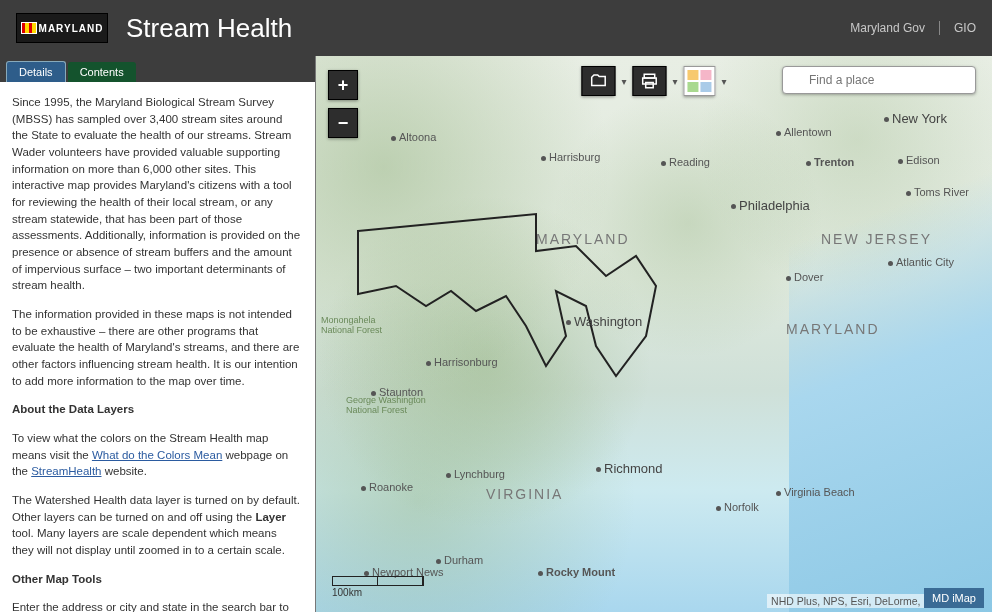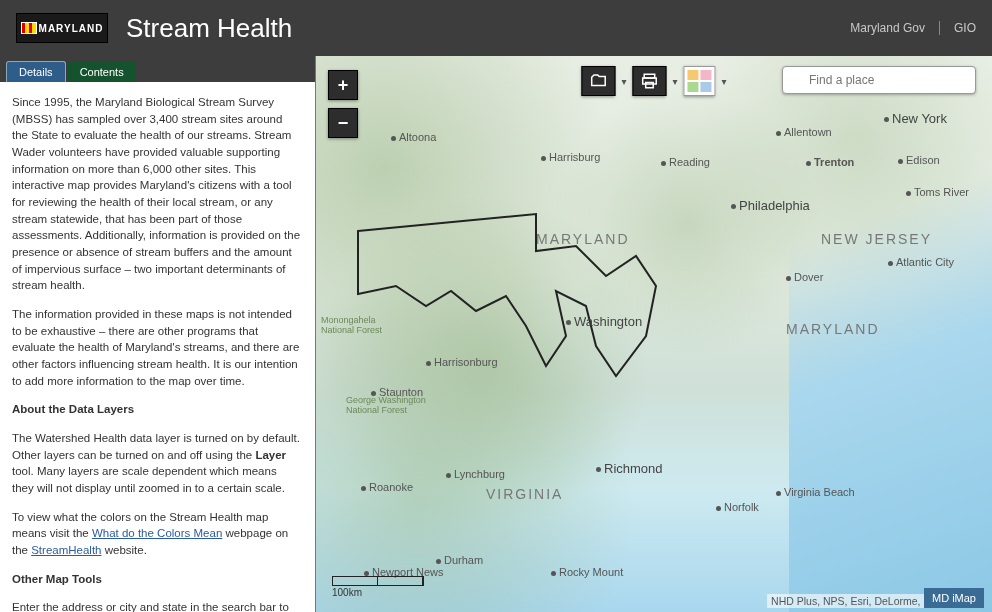--- a/index.html
+++ b/index.html
@@ -84,24 +84,24 @@
   <div class="side">
     <div class="tabs">
       <div class="tab active">Details</div>
       <div class="tab">Contents</div>
     </div>
     <div class="side-content">
       <p>Since 1995, the Maryland Biological Stream Survey (MBSS) has sampled over 3,400 stream sites around the State to evaluate the health of our streams. Stream Wader volunteers have provided valuable supporting information on more than 6,000 other sites. This interactive map provides Maryland's citizens with a tool for reviewing the health of their local stream, or any stream statewide, that has been part of those assessments. Additionally, information is provided on the presence or absence of stream buffers and the amount of impervious surface – two important determinants of stream health.</p>
       <p>The information provided in these maps is not intended to be exhaustive – there are other programs that evaluate the health of Maryland's streams, and there are other factors influencing stream health. It is our intention to add more information to the map over time.</p>
       <p class="bold">About the Data Layers</p>
       <p>
-        <span>The Watershed Health data layer is turned on by default. Other layers can be turned on and off using the </span><span class="bold">Layer</span><span> tool.  Many layers are scale dependent which means they will not display until zoomed in to a certain scale.</span>
+        <span>To view what the colors on the Stream Health map means visit the </span><a>What do the Colors Mean</a><span> webpage on the </span><a>StreamHealth</a><span> website.</span>
       </p>
       <p>
-        <span>To view what the colors on the Stream Health map means visit the </span><a>What do the Colors Mean</a><span> webpage on the </span><a>StreamHealth</a><span> website.</span>
+        <span>The Watershed Health data layer is turned on by default. Other layers can be turned on and off using the </span><span class="bold">Layer</span><span> tool.  Many layers are scale dependent which means they will not display until zoomed in to a certain scale.</span>
       </p>
       <p class="bold">Other Map Tools</p>
       <p>Enter the address or city and state in the search bar to navigate to a particular area.</p>
 
     </div>
   </div>
 
   <div class="map-wrap">
     <div class="map-terrain"></div>
     <div class="ocean"></div>
@@ -125,21 +125,21 @@
         <div class="city big" style="left: 250px; top: 258px;"><span class="dot"></span>Washington</div>
         <div class="city" style="left: 110px; top: 300px;"><span class="dot"></span>Harrisonburg</div>
         <div class="city" style="left: 55px; top: 330px;"><span class="dot"></span>Staunton</div>
         <div class="city" style="left: 130px; top: 412px;"><span class="dot"></span>Lynchburg</div>
         <div class="city big" style="left: 280px; top: 405px;"><span class="dot"></span>Richmond</div>
         <div class="city" style="left: 45px; top: 425px;"><span class="dot"></span>Roanoke</div>
         <div class="city" style="left: 400px; top: 445px;"><span class="dot"></span>Norfolk</div>
         <div class="city" style="left: 460px; top: 430px;"><span class="dot"></span>Virginia Beach</div>
         <div class="city" style="left: 48px; top: 510px;"><span class="dot"></span>Newport News</div>
         <div class="city" style="left: 120px; top: 498px;"><span class="dot"></span>Durham</div>
-        <div class="city" style="left: 235px; top: 510px;"><span class="dot"></span>Rocky Mount</div>
+        <div class="city" style="left: 222px; top: 510px; font-weight: bold;"><span class="dot"></span>Rocky Mount</div>
         <div class="state" style="left: 220px; top: 175px;">MARYLAND</div>
         <div class="state" style="left: 505px; top: 175px;">NEW JERSEY</div>
         <div class="state" style="left: 470px; top: 265px;">MARYLAND</div>
         <div class="state" style="left: 170px; top: 430px;">VIRGINIA</div>
         <div style="position: absolute; left: 5px; top: 260px; font-size: 9px; color: rgb(106, 138, 90); max-width: 80px; line-height: 1.1;">Monongahela National Forest</div>
         <div style="position: absolute; left: 30px; top: 340px; font-size: 9px; color: rgb(106, 138, 90); max-width: 80px; line-height: 1.1;">George Washington National Forest</div>
         <div style="position: absolute; left: 2px; top: 536px; font-size: 11px; color: rgb(136, 136, 136); max-width: 80px; line-height: 1.1; margin-top: 48px;">ROLINA</div>
       </div>
 
     <div class="zoom">

